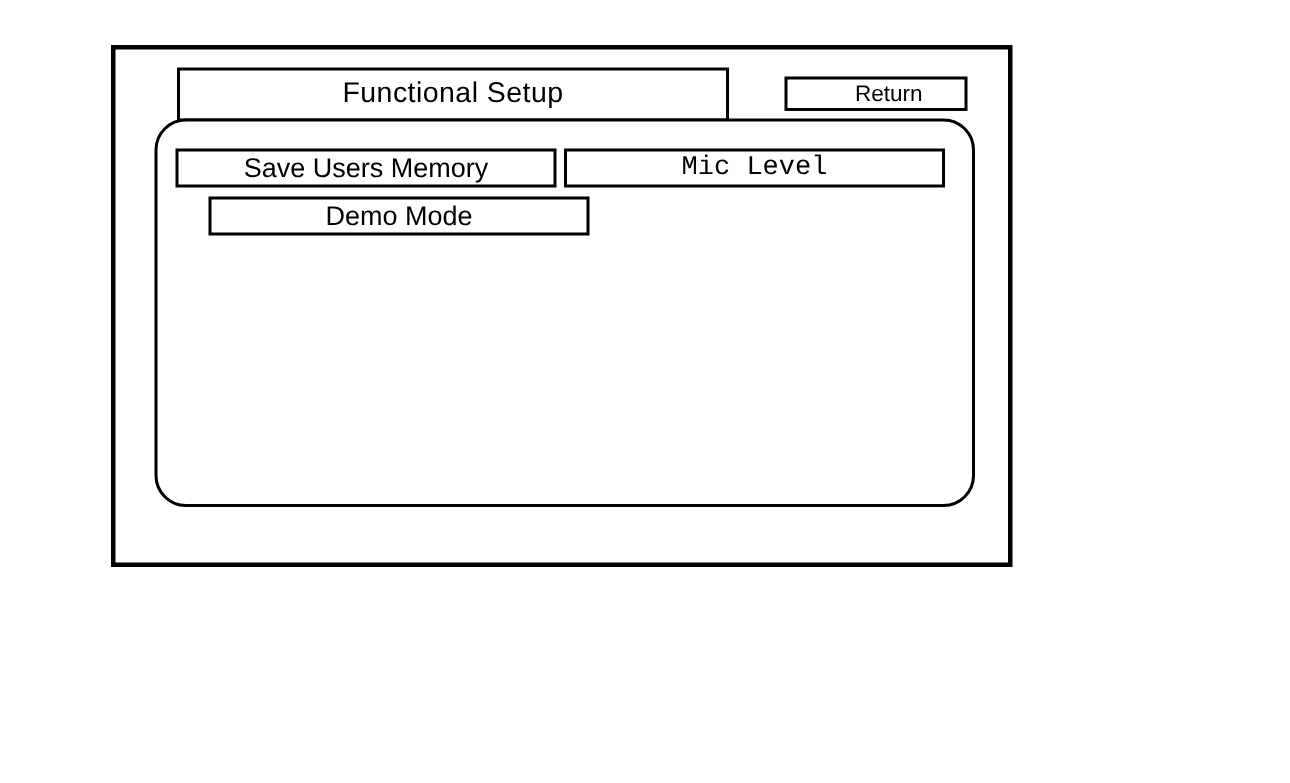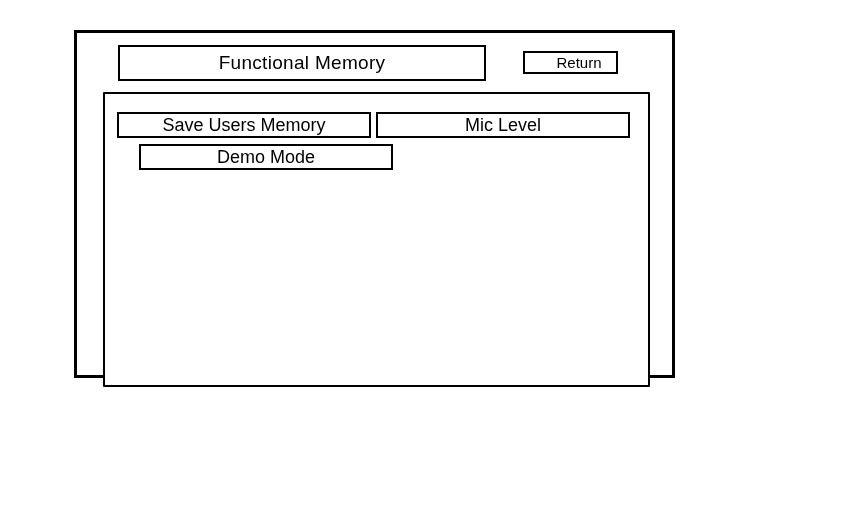--- a/index.html
+++ b/index.html
@@ -40,66 +40,66 @@
     align-items: center;
     justify-content: center;
     font-size: 19px;
     letter-spacing: 0.3px;
   }
   
   .return-btn {
     position: absolute;
     left: 446px;
     top: 18px;
-    width: 95px;
+    width: 122px;
     height: 23px;
     border: 2px solid #000000;
     background: #ffffff;
     display: flex;
     align-items: center;
     justify-content: center;
     font-size: 15px;
     cursor: pointer;
     padding-left: 17px;
   }
   
   .panel {
     position: absolute;
     left: 26px;
-    top: 59px;
+    top: 46px;
     width: 547px;
-    height: 295px;
+    height: 259px;
     border: 2px solid #000000;
-    border-radius: 1px;
+    border-radius: 21px;
     background: #ffffff;
   }
   
   .menu-btn {
     position: absolute;
     width: 254px;
     height: 26px;
     border: 2px solid #000000;
     background: #ffffff;
     display: flex;
     align-items: center;
     justify-content: center;
     font-size: 18px;
     cursor: pointer;
   }
   .btn-save  { left: 12px;  top: 18px; }
-  .btn-mic   { left: 271px; top: 18px; }
+  .btn-mic   { left: 271px; top: 18px; font-family: Liberation Mono, monospace; }
   .btn-demo  { left: 12px;  top: 50px; margin-left: 22px; }
 </style>
 </head>
 <body>
 
 <div class="canvas">
   <div class="screen">
 
-    <div class="title-box">Functional Memory</div>
+    <div class="title-box">Functional Setup</div>
 
     <div class="return-btn">Return</div>
 
     <div class="panel">
 
       <div class="menu-btn btn-save">Save Users Memory</div>
 
       <div class="menu-btn btn-mic">Mic Level</div>
 
       <div class="menu-btn btn-demo">Demo Mode</div>

